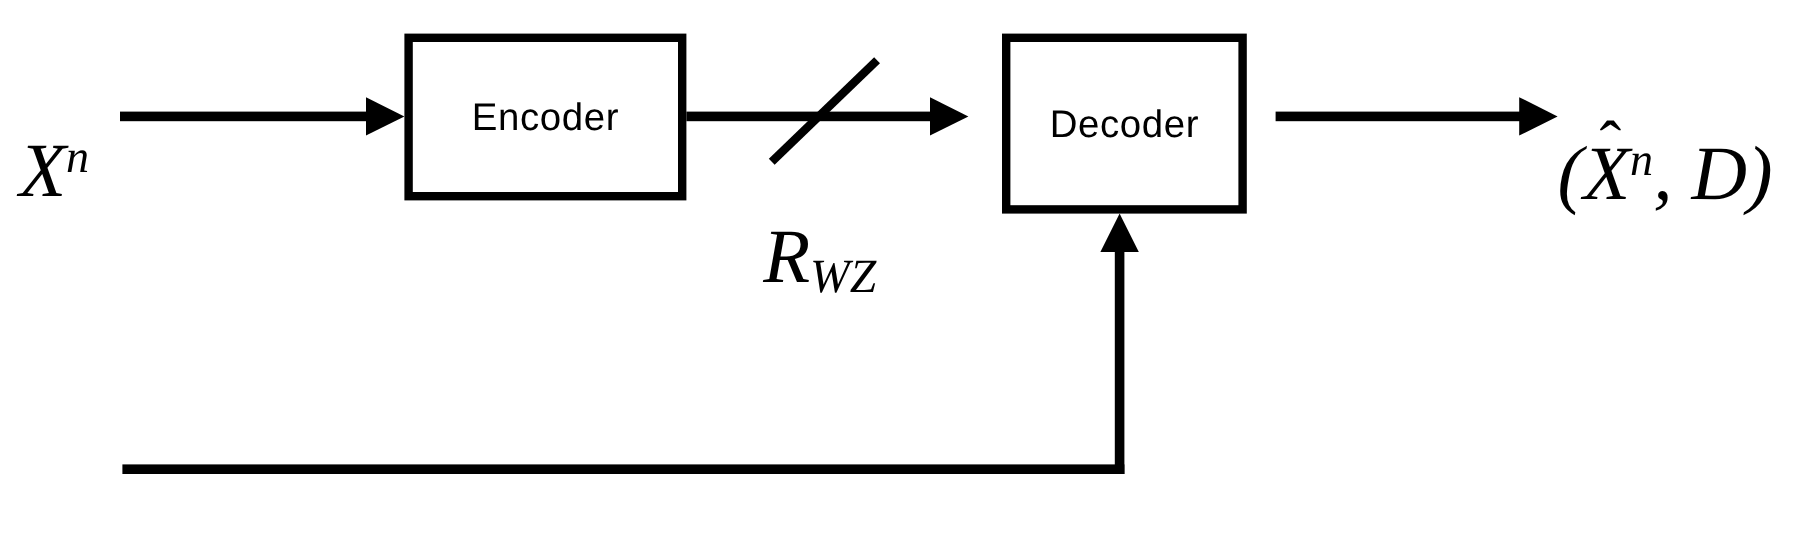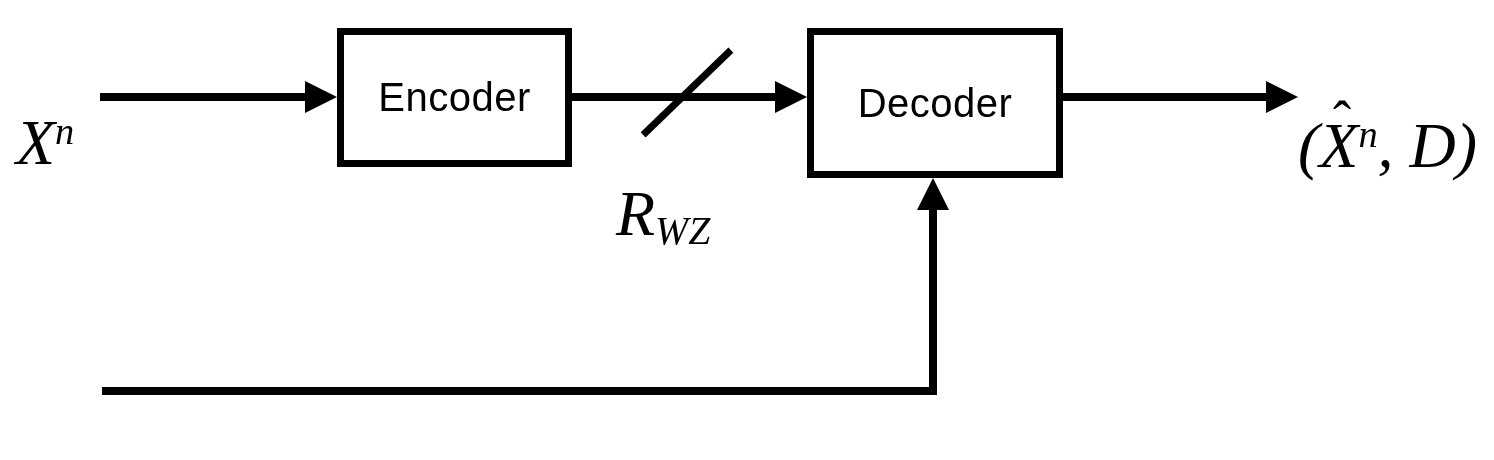--- a/index.html
+++ b/index.html
@@ -28,21 +28,21 @@
   .mlabel .sup {
     font-size: 0.60em;
     vertical-align: 0.52em;
   }
   .mlabel .sub {
     font-size: 0.62em;
     vertical-align: -0.22em;
   }
   .label-x { left: 16px;  top: 55px; }
   .label-y { left: 20px;  top: 352px; }
-  .label-rate { left: 616px; top: 138px; }
+  .label-rate { left: 636px; top: 138px; }
   .label-out { left: 1298px; top: 58px; }
   .hat-wrap {
     position: relative;
     display: inline-block;
   }
   .hat {
     position: absolute;
     left: 58%;
     top: -0.36em;
     transform: translateX(-50%);
@@ -55,26 +55,26 @@
     position: absolute;
     box-sizing: border-box;
     border: 7px solid #000000;
     background: #ffffff;
     display: flex;
     align-items: center;
     justify-content: center;
   }
   .block-label {
     font-family: "Liberation Sans", sans-serif;
-    font-size: 40px;
+    font-size: 32px;
     color: #000000;
     letter-spacing: 0.5px;
   }
   .encoder { left: 337px; top: 28px; width: 235px; height: 139px; }
-  .decoder { left: 807px; top: 28px; width: 256px; height: 150px; }
+  .decoder { left: 835px; top: 28px; width: 204px; height: 150px; }
   
   .hline {
     position: absolute;
     height: 8px;
     background: #000000;
   }
   .vline {
     position: absolute;
     width: 8px;
     background: #000000;

